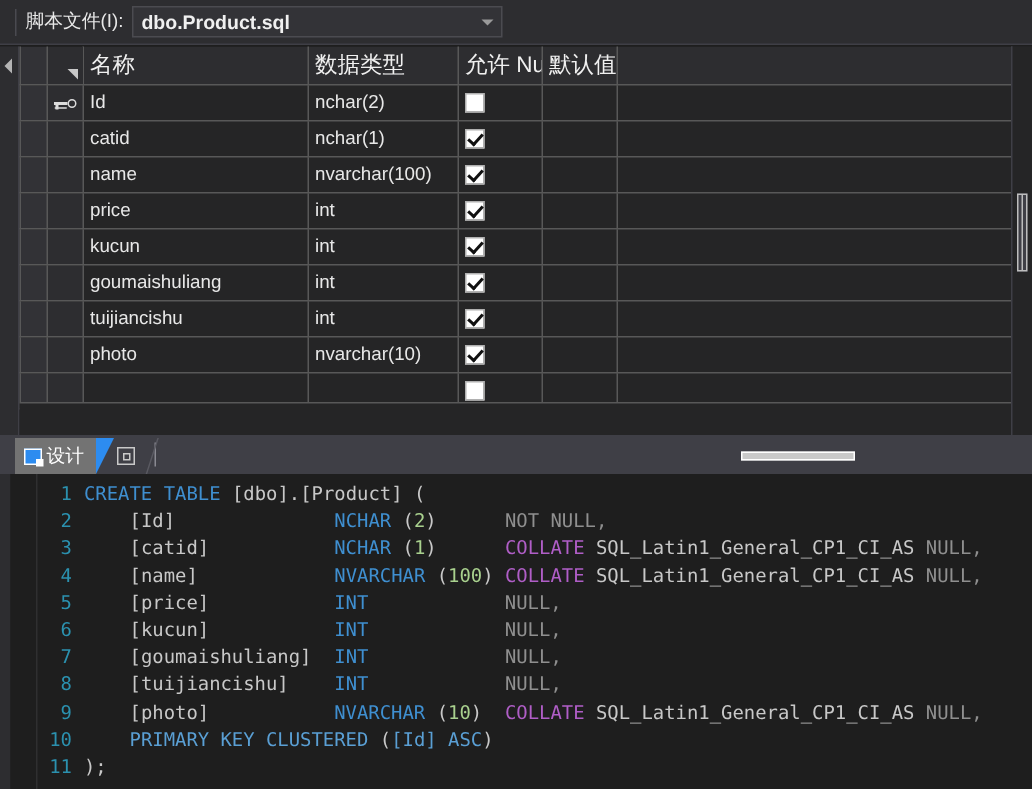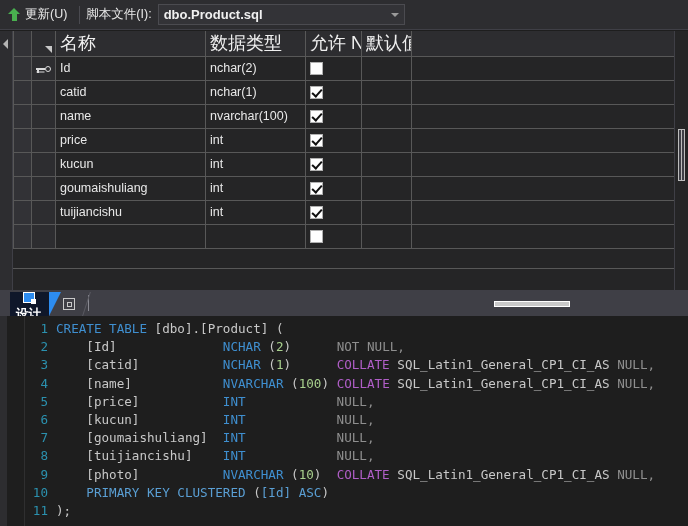--- a/index.html
+++ b/index.html
@@ -149,21 +149,21 @@
     font-weight: normal;
     color: #e8e8e8;
     vertical-align: middle;
     overflow: hidden;
     white-space: nowrap;
   }
   table.dt thead th {
     background: #2d2d30;
     border-top: none;
     color: #f0f0f0;
-    font-size: 18px;
+    font-size: 15px;
     height: 25px;
   }
   table.dt td { background: #252526; }
   .c-sel  { width: 18px; }
   .c-key  { width: 24px; }
   .c-name { width: 150px; }
   .c-type { width: 100px; }
   .c-null { width: 56px; }
   .c-def  { width: 50px; }
   .c-pad  { width: 263px; }
@@ -272,24 +272,23 @@
     align-items: center;
     gap: 3px;
     padding: 0 8px 0 6px;
     font-size: 12.5px;
     color: #e8e8e8;
     position: relative;
     cursor: default;
     box-sizing: border-box;
   }
   .tab.active {
-    background: #0f172a;
+    background: #737373;
     color: #ffffff;
-    font-weight: bold;
-    flex-direction: column;
+    font-weight: normal;
   }
   .tab.active::after {
     content: "";
     position: absolute;
     right: -12px; top: 0;
     width: 0; height: 0;
     border-top: 24px solid #2d8cf0;
     border-right: 12px solid transparent;
   }
   .tab.idle {
@@ -408,24 +407,20 @@
   .typ  { color: #3f8fd0; }
   .num  { color: #a9d18e; }
   .coll { color: #b05ec7; }
   .nl   { color: #8f8f8f; }
   .pl   { color: #c8c8c8; }
 </style>
 </head>
 <body>
 
 <div class="toolbar">
-  <div class="tb-btn">
-    <span class="up-arrow-icon"></span>
-    <span class="tb-label">更新(U)</span>
-  </div>
   <div class="tb-sep"></div>
   <span class="tb-field-label">脚本文件(I):</span>
   <div class="combo">
     <span class="combo-value">dbo.Product.sql</span>
     <span class="combo-caret">
         <span></span>
       </span>
   </div>
 </div>
 
@@ -501,20 +496,29 @@
         <td>int</td>
         <td class="null-cell"><span class="cb checked"></span></td>
         <td></td>
         <td></td>
       </tr>
       <tr>
         <td class="sel-cell"></td>
         <td class="key-cell"></td>
         <td>tuijiancishu</td>
         <td>int</td>
+        <td class="null-cell"><span class="cb checked"></span></td>
+        <td></td>
+        <td></td>
+      </tr>
+      <tr>
+        <td class="sel-cell"></td>
+        <td class="key-cell"></td>
+        <td>photo</td>
+        <td>nvarchar(10)</td>
         <td class="null-cell"><span class="cb checked"></span></td>
         <td></td>
         <td></td>
       </tr>
       <tr>
         <td class="sel-cell"></td>
         <td class="key-cell"></td>
         <td></td>
         <td></td>
         <td class="null-cell"><span class="cb"></span></td>

